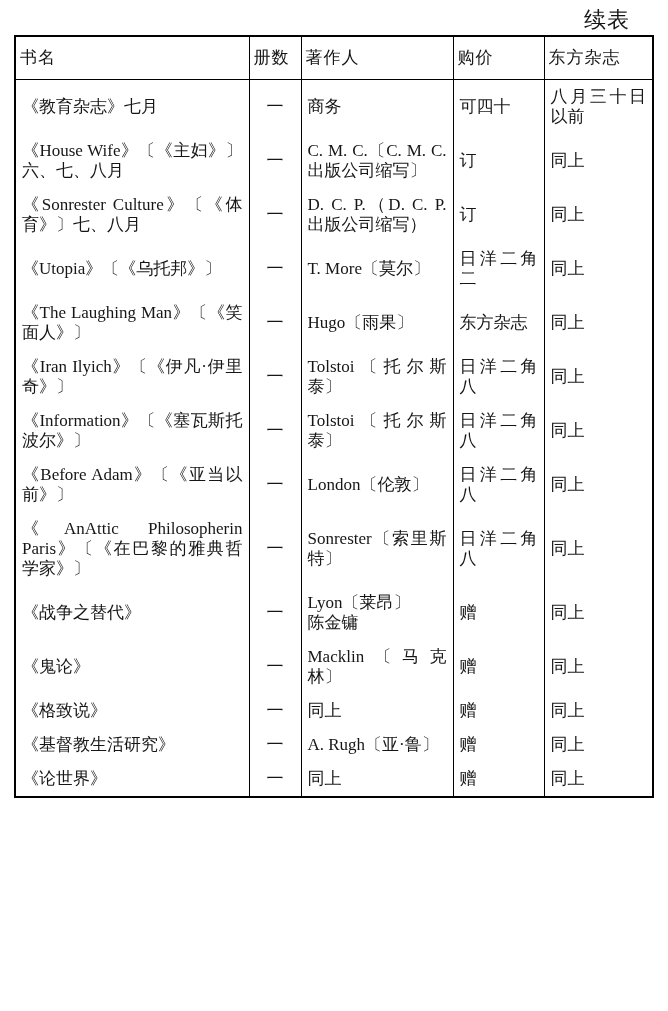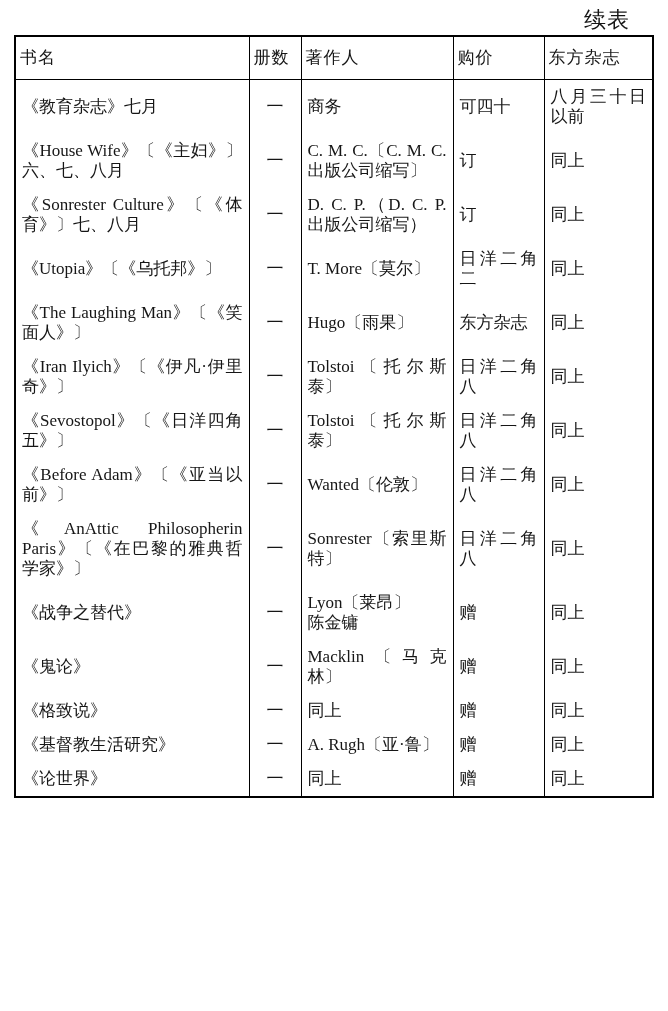--- a/index.html
+++ b/index.html
@@ -129,30 +129,30 @@
     <td class="col-date">同上</td>
   </tr>
         <tr>
     <td class="col-title">《Iran Ilyich》〔《伊凡·伊里奇》〕</td>
     <td class="col-count">一</td>
     <td class="col-author">Tolstoi〔托尔斯泰〕</td>
     <td class="col-price">日洋二角八</td>
     <td class="col-date">同上</td>
   </tr>
         <tr>
-    <td class="col-title">《Sevostopol》〔《日洋四角五》〕</td>
+    <td class="col-title">《Information》〔《塞瓦斯托波尔》〕</td>
     <td class="col-count">一</td>
     <td class="col-author">Tolstoi〔托尔斯泰〕</td>
     <td class="col-price">日洋二角八</td>
     <td class="col-date">同上</td>
   </tr>
         <tr>
     <td class="col-title">《Before Adam》〔《亚当以前》〕</td>
     <td class="col-count">一</td>
-    <td class="col-author">Wanted〔伦敦〕</td>
+    <td class="col-author">London〔伦敦〕</td>
     <td class="col-price">日洋二角八</td>
     <td class="col-date">同上</td>
   </tr>
         <tr>
     <td class="col-title">《AnAttic Philosopherin Paris》〔《在巴黎的雅典哲学家》〕</td>
     <td class="col-count">一</td>
     <td class="col-author">Sonrester〔索里斯特〕</td>
     <td class="col-price">日洋二角八</td>
     <td class="col-date">同上</td>
   </tr>

